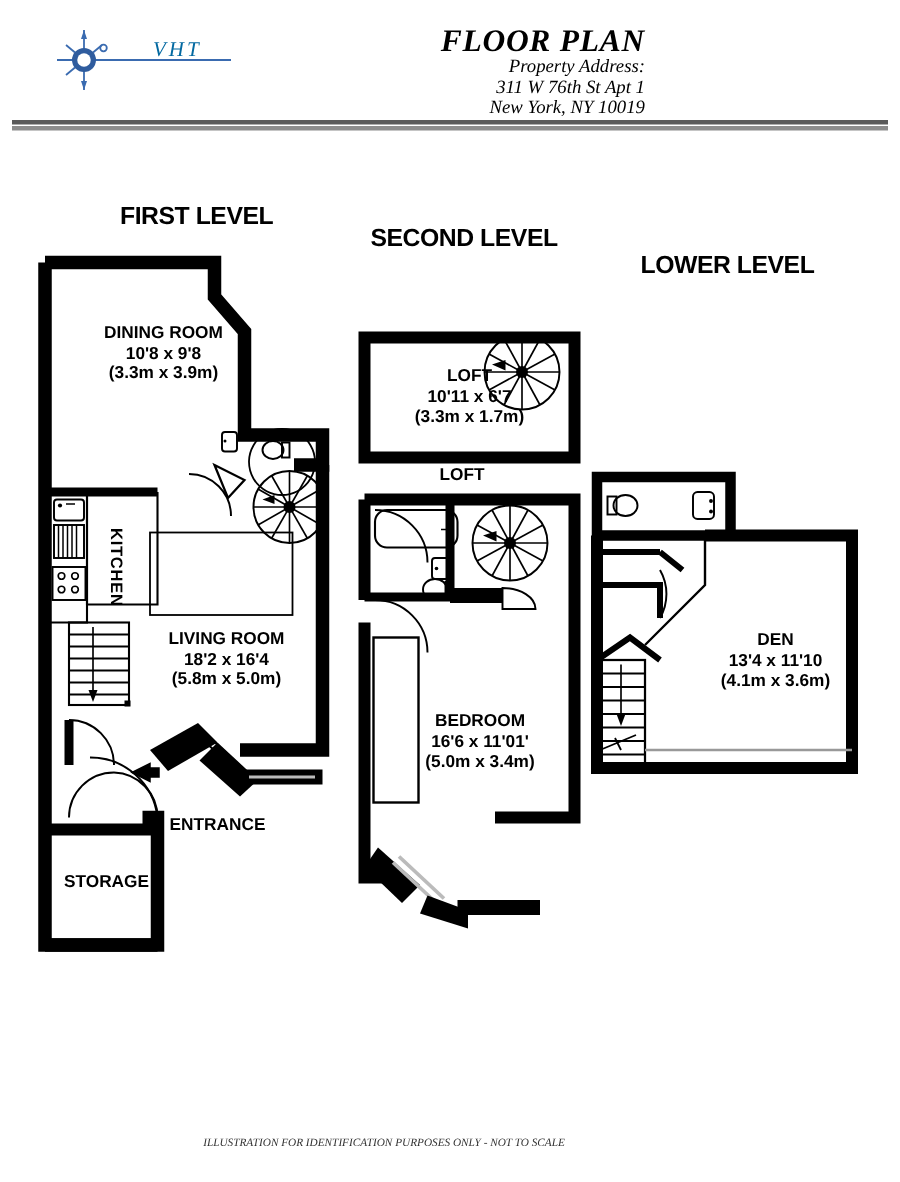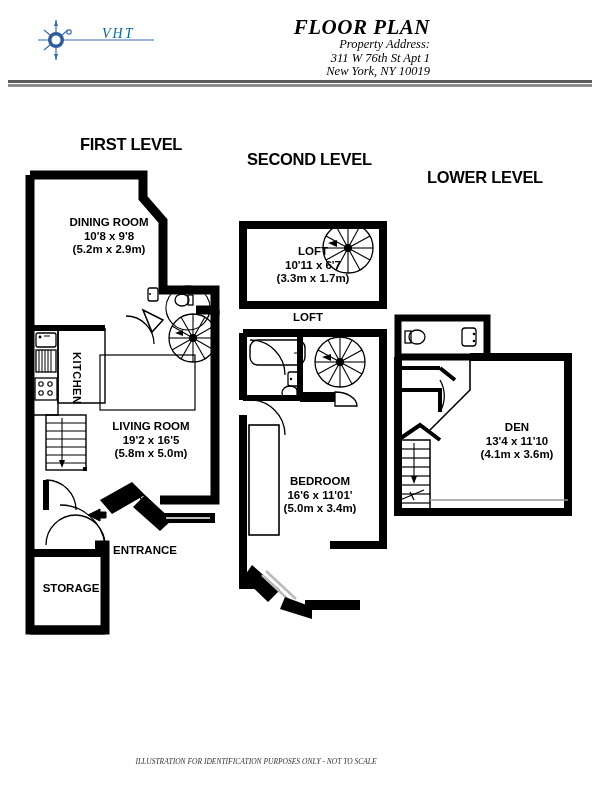--- a/index.html
+++ b/index.html
@@ -330,28 +330,28 @@
         <line x1="400" y1="500" x2="424" y2="490" stroke="#000" stroke-width="1.2"></line>
         <line x1="410" y1="492" x2="414" y2="500" stroke="#000" stroke-width="1.2"></line>
       </g>
       <line x1="430" y1="500" x2="568" y2="500" stroke="#999" stroke-width="1.6"></line>
     </g>
   </svg>
 
   <div class="rlabel" style="left:44px;top:216px;width:130px;">
     <div class="nm">DINING ROOM</div>
     <div class="dim">10'8 x 9'8</div>
-    <div class="dim">(5.2m x 2.9m)</div>
+    <div class="dim">(3.3m x 3.9m)</div>
   </div>
 
   <div class="vert" style="left:71px;top:352px;">KITCHEN</div>
 
   <div class="rlabel" style="left:86px;top:420px;width:130px;">
     <div class="nm">LIVING ROOM</div>
-    <div class="dim">19'2 x 16'5</div>
+    <div class="dim">18'2 x 16'4</div>
     <div class="dim">(5.8m x 5.0m)</div>
   </div>
 
   <div class="rlabel" style="left:100px;top:544px;width:90px;text-align:center;">ENTRANCE</div>
 
   <div class="rlabel" style="left:36px;top:582px;width:70px;">STORAGE</div>
 
   <div class="rlabel" style="left:248px;top:245px;width:130px;">
     <div class="nm">LOFT</div>
     <div class="dim">10'11 x 6'7</div>

